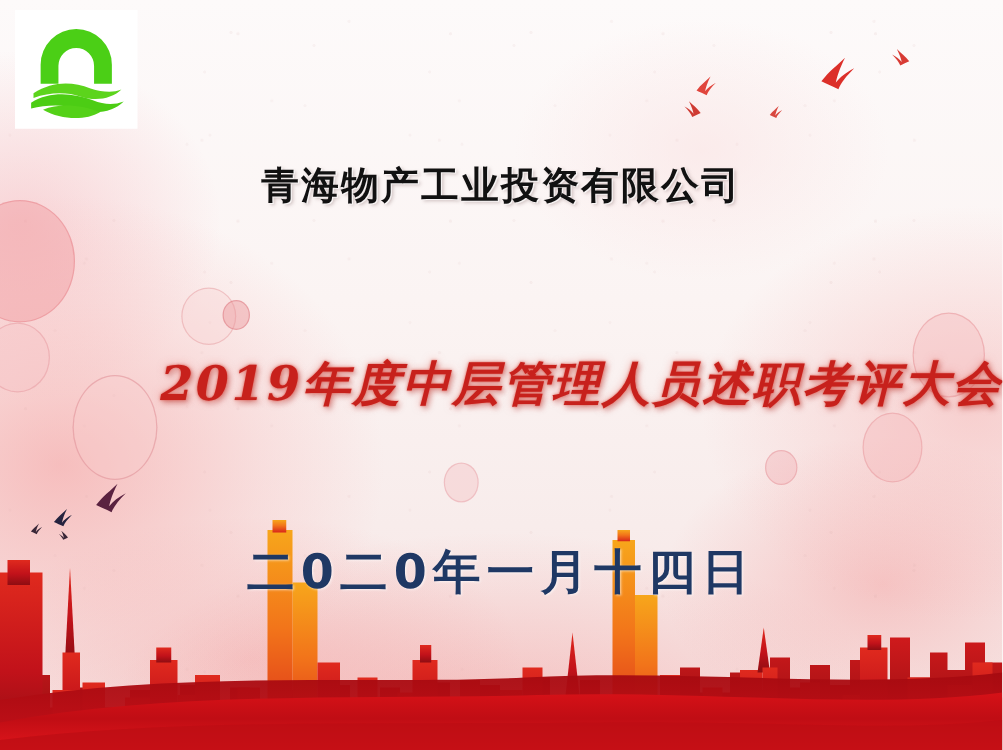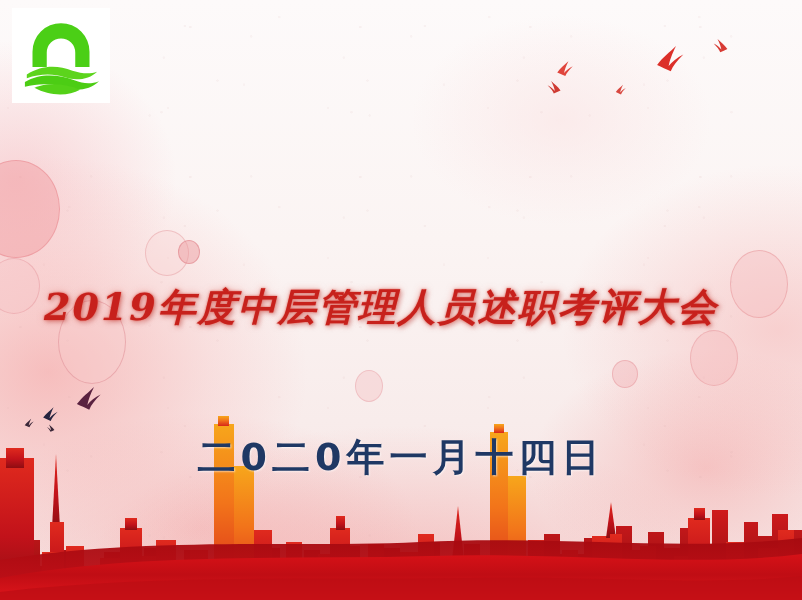--- a/index.html
+++ b/index.html
@@ -51,21 +51,21 @@
   #logo-box svg{display:block;width:100%;height:100%;}
   
   #company-name{
     position:absolute;left:0;right:0;top:128px;text-align:center;
     font-family:"DejaVu Sans","Liberation Sans",sans-serif;
     font-weight:700;font-size:30px;letter-spacing:2px;color:#111111;
     text-shadow:1px 1px 0 rgba(255,255,255,.75), 2px 2px 3px rgba(120,90,90,.35);
     white-space:nowrap;
   }
   #main-title{
-    position:absolute;left:0;right:0;top:282px;text-align:left;
+    position:absolute;left:0;right:0;top:282px;text-align:right;
     font-family:"DejaVu Serif","Liberation Serif",serif;
     font-weight:700;font-style:italic;font-size:38px;letter-spacing:2px;
     color:#c7211c;
     text-shadow:
       0 0 2px rgba(220,70,60,.85),
       0 0 7px rgba(225,110,100,.55),
       2px 2px 4px rgba(160,30,25,.35);
     white-space:nowrap;
     margin-left:44px;
   }
@@ -246,18 +246,19 @@
         <rect x="778" y="120" width="16" height="70"></rect>
         <rect x="792" y="148" width="10" height="42"></rect>
       </g>
 
       <path fill="url(#gWave2)" opacity="0.95" d="M0 150 C150 126 300 138 420 132 C560 125 680 142 802 128 L802 190 L0 190 Z"></path>
       <path fill="url(#gWave)" d="M0 168 C140 142 290 150 430 146 C570 142 690 158 802 144 L802 190 L0 190 Z"></path>
       <path fill="#bc0d14" opacity="0.75" d="M0 182 C150 164 320 170 470 168 C620 166 710 176 802 166 L802 190 L0 190 Z"></path>
     </svg>
   </div>
 
+  <div id="company-name">青海物产工业投资有限公司</div>
 
   <div id="main-title">2019年度中层管理人员述职考评大会</div>
 
   <div id="date-line">二0二0年一月十四日</div>
 
 </div>
 
 </body></html>

